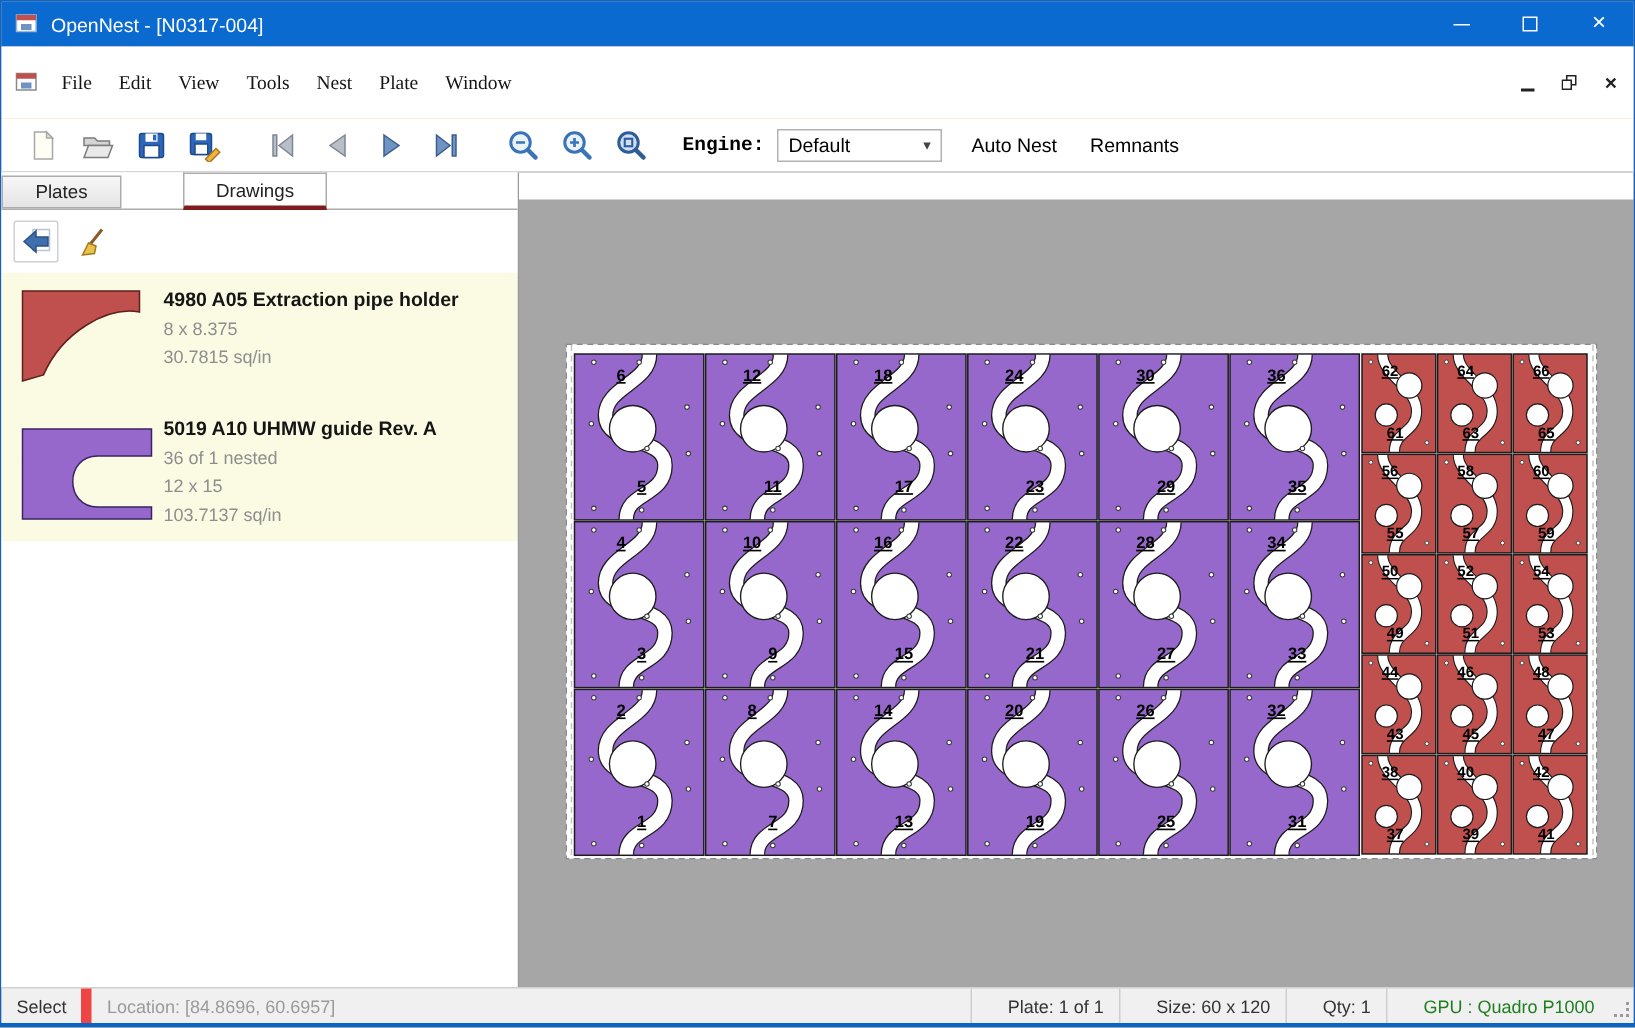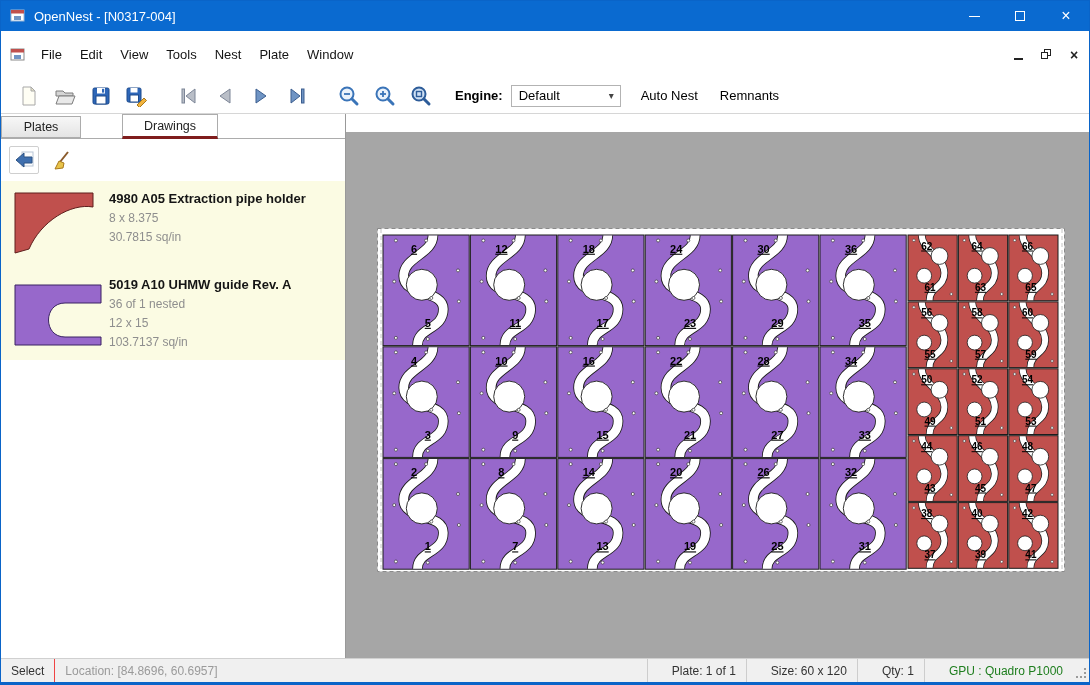--- a/index.html
+++ b/index.html
@@ -14,31 +14,31 @@
   .app-icon { margin-left:9px; display:flex; }
   .spacer { flex:1; }
   .cap-btn { width:46px; height:30px; display:flex; align-items:center; justify-content:center; }
   .min-dash-w { width:11px; height:1px; background:#fff; display:inline-block; }
   .max-box { width:10px; height:10px; border:1px solid #fff; display:inline-block; }
   .close-glyph { font-size:16px; line-height:1; }
 
   
   .menubar { flex:0 0 26px; display:flex; align-items:center; background:#fff; font-size:13px; color:#141414; }
   .mdi-icon { margin:0 6px 0 9px; display:flex; }
-  .menu-item { padding:16px 9px; cursor:default; }
+  .menu-item { padding:16px 9px; cursor:default;font-family:Liberation Serif, serif; }
   .mdi-btn { width:26px; height:20px; display:flex; align-items:center; justify-content:center; color:#222; margin-right:2px; }
   .min-dash-b { width:9px; height:2px; background:#222; display:inline-block; margin-top:9px; }
   .close-glyph-sm { font-size:14px; font-weight:bold; line-height:1; }
 
   
   .toolbar { flex:0 0 36px; display:flex; align-items:center; background:#fff;
              border-bottom:1px solid #d6d6d6; padding-left:10px; }
   .tool-btn { width:36px; height:30px; display:flex; align-items:center; justify-content:center; }
   .tool-gap { width:16px; }
-  .engine-label { font-weight:bold; font-size:13px; margin:0 8px 0 16px; }
+  .engine-label { font-weight:bold; font-size:13px; margin:0 8px 0 16px;font-family:Liberation Mono, monospace; }
   .combo { width:110px; height:22px; border:1px solid #b3b3b3; display:flex; align-items:center;
            font-size:13px; padding-left:7px; background:#fff;gap:36px; }
   .combo .arrow { margin-left:auto; padding:0 6px; color:#444; font-size:10px; }
   .text-btn { font-size:13px; margin-left:18px; padding:4px 2px; }
 
   
   .main { flex:1; display:flex; min-height:0; }
   .left-panel { flex:0 0 345px; display:flex; flex-direction:column; border-right:1px solid #999; background:#fff; }
   .tabstrip { flex:0 0 25px; display:flex; align-items:flex-end; background:#fff; border-bottom:1px solid #acacac; }
   .tab { height:22px; display:flex; align-items:center; justify-content:center; font-size:12.5px;
@@ -56,21 +56,21 @@
   .panel-fill { flex:1; background:#fff; }
 
   .canvas { flex:1; position:relative; background:#a6a6a6; min-width:0; overflow:hidden; }
   .canvas-top { position:absolute; top:0; left:0; right:0; height:18px; background:#fff; }
   .plate { position:absolute; left:31px; top:114px; width:688px; height:344px; }
 
   
   .statusbar { flex:0 0 24px; display:flex; align-items:center; background:#f0f0f0;
                border-top:1px solid #d0d0d0; font-size:12px; color:#333; }
   .sb-cell { padding:0 10px; height:100%; display:flex; align-items:center; white-space:nowrap; }
-  .sb-mode { border-right:1px solid #ef4444; min-width:52px; }
+  .sb-mode { border-right:7px solid #ef4444; min-width:52px; }
   .sb-loc { color:#9a9a9a; }
   .sb-right { border-left:1px solid #cdcdcd;padding-left:24px; }
   .sb-gpu { color:#1e7e1e; }
   .grip { width:16px; height:100%; display:flex; align-items:flex-end; justify-content:flex-end; padding:3px 2px; }
 </style>
 </head>
 <body>
 
 <div class="window">
 

